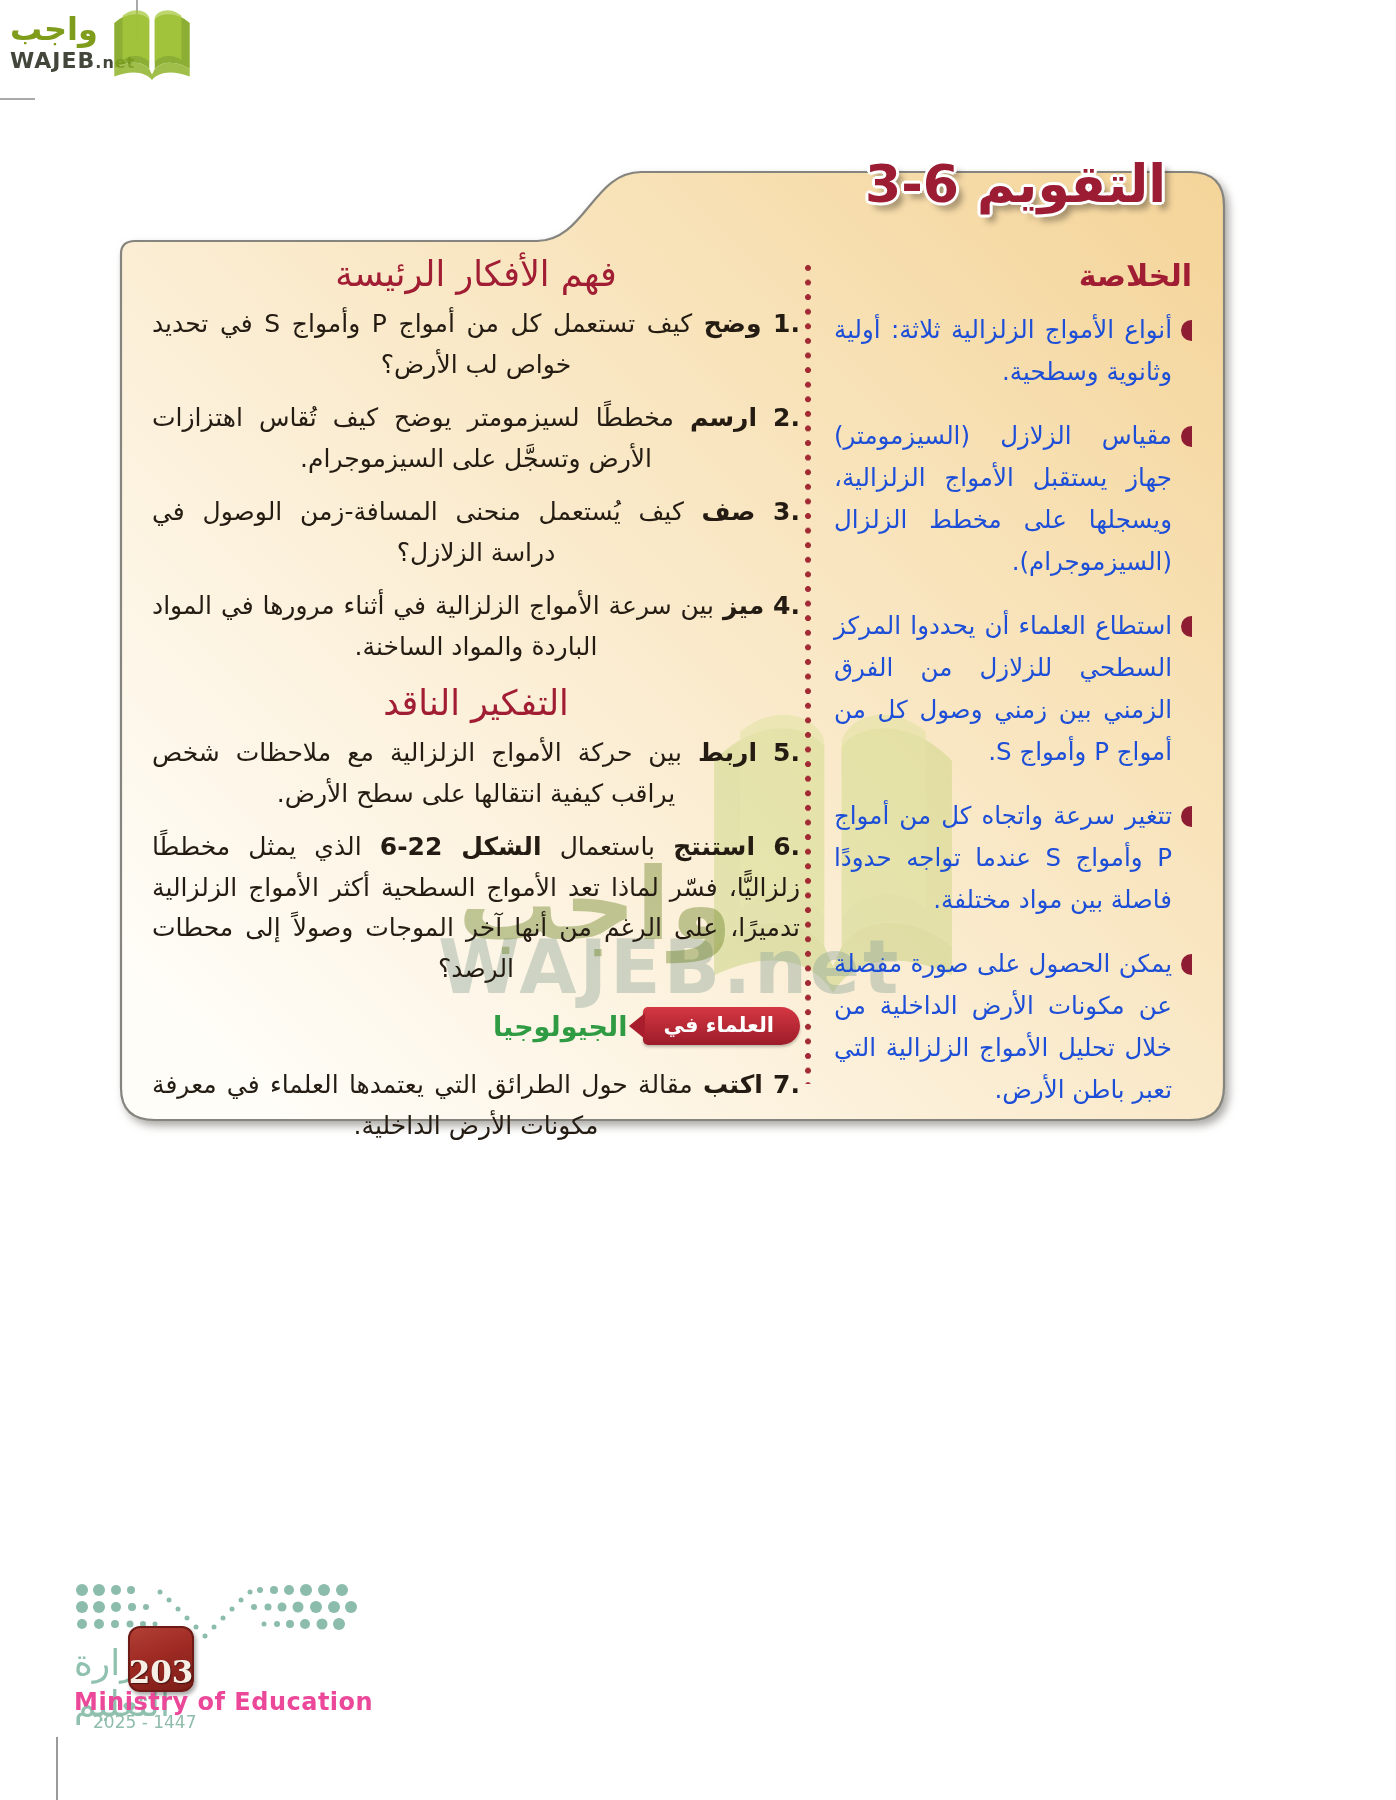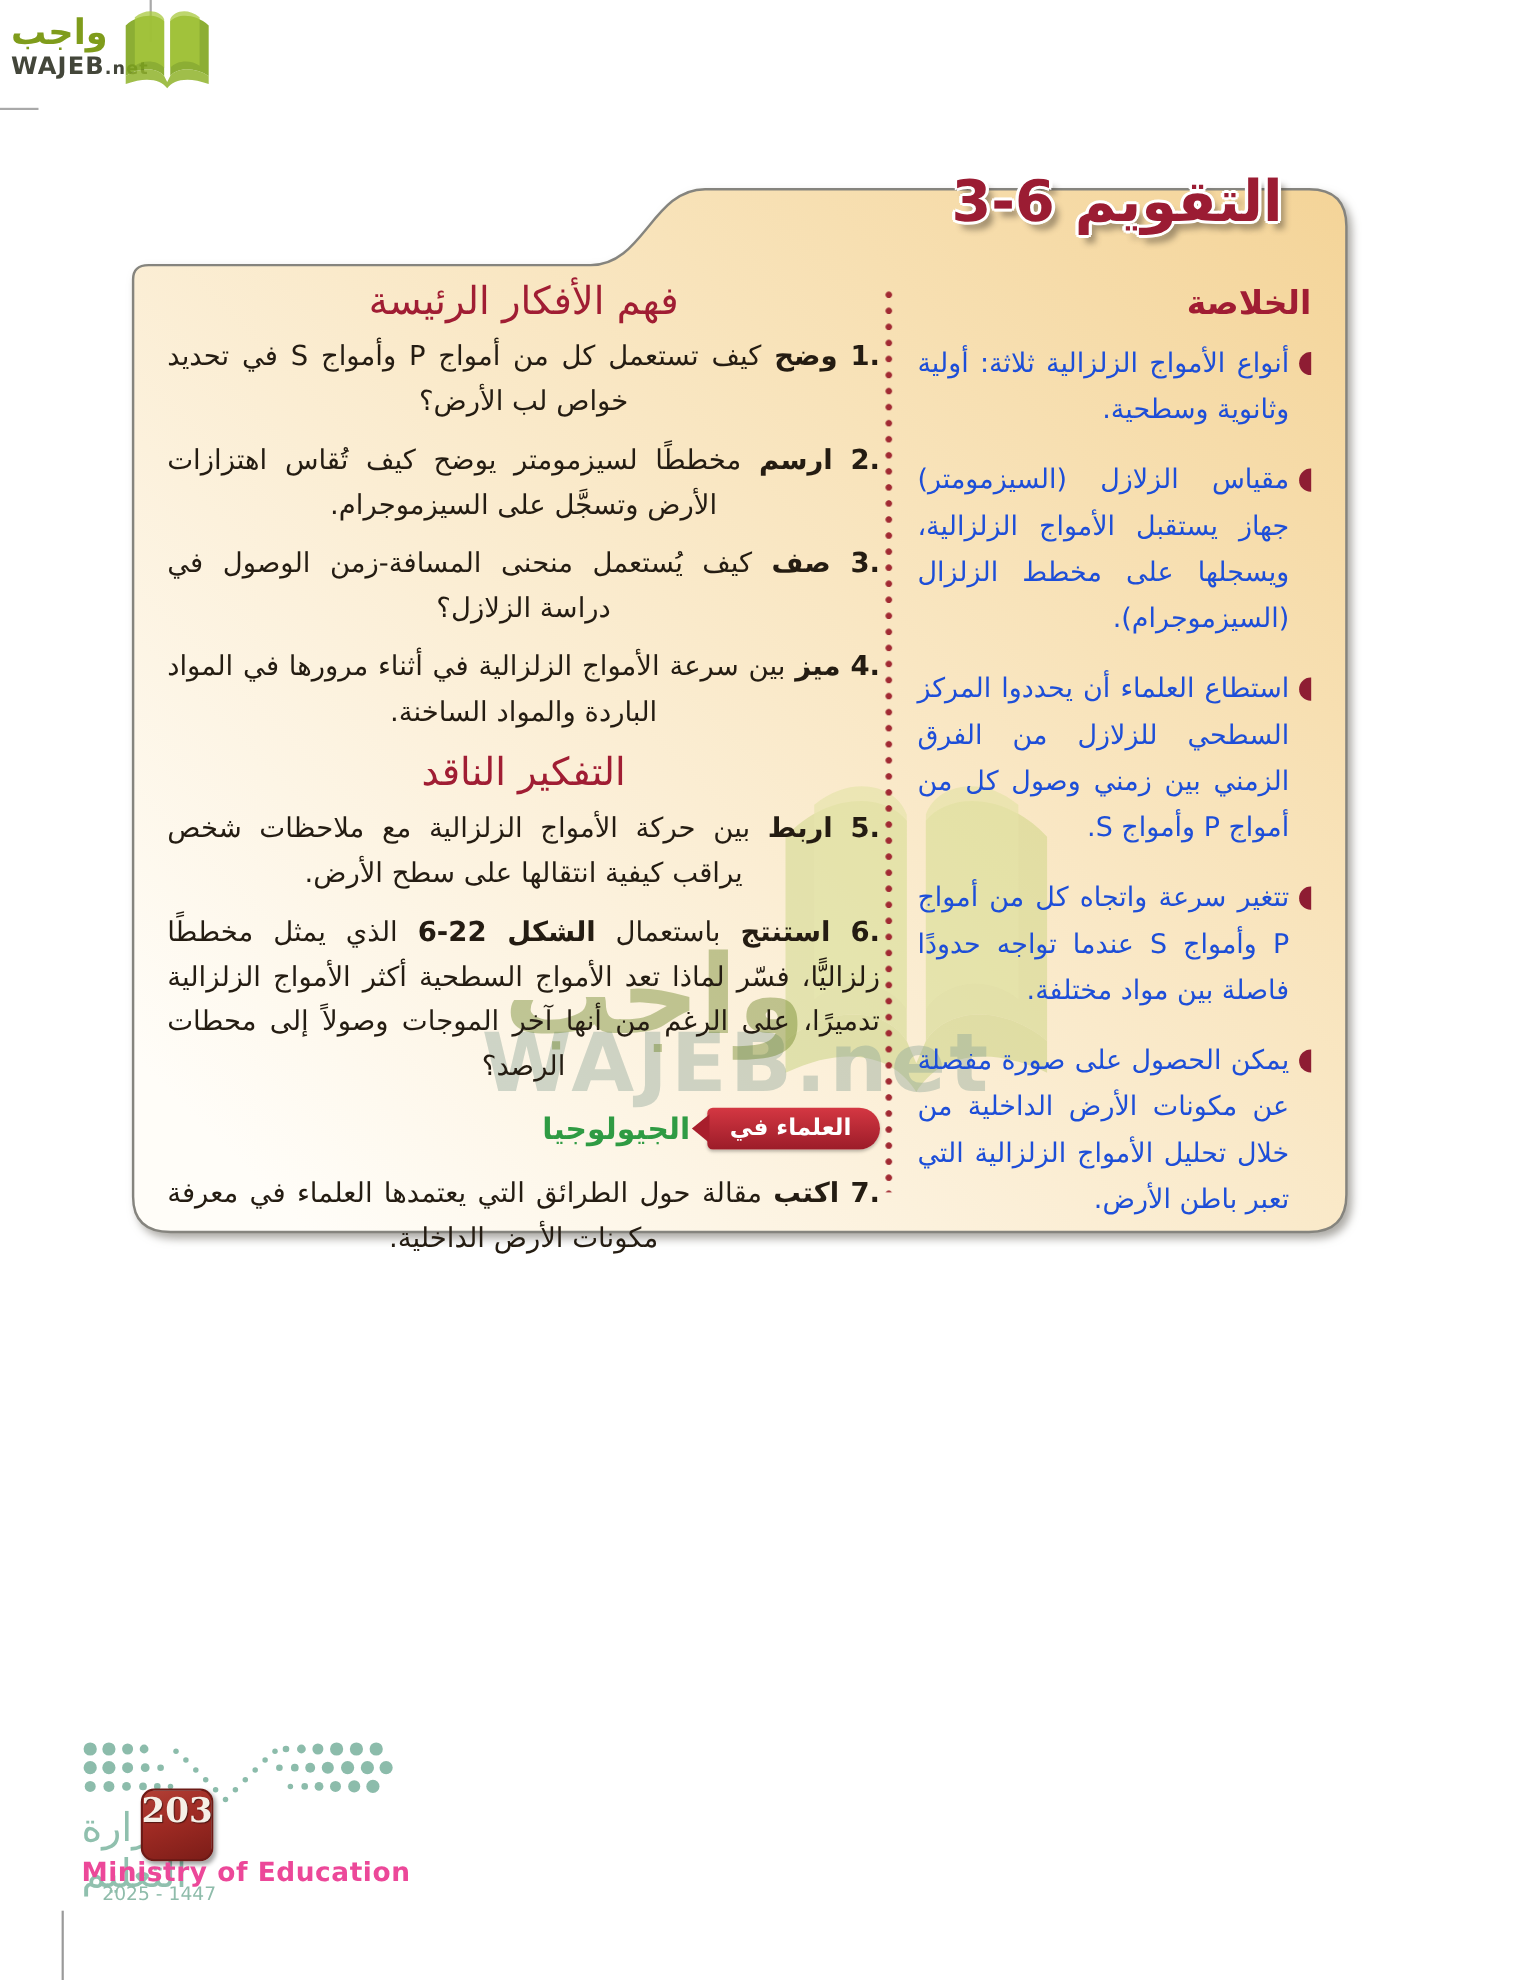--- a/index.html
+++ b/index.html
@@ -72,21 +72,21 @@
 
   
   .ministry{position:absolute;left:70px;top:1580px;width:320px;height:180px;}
   .ministry-dots{position:absolute;left:2px;top:0;}
   .ministry-ar{position:absolute;left:4px;top:62px;width:180px;font-size:36px;color:#90c0ae;direction:rtl;text-align:left;}
   .ministry-en{position:absolute;left:4px;top:108px;font-size:24px;color:#ec4899;letter-spacing:.5px;font-weight:bold;}
   .ministry-years{position:absolute;left:4px;top:132px;font-size:17px;color:#8fbcab;margin-left:19px;}
   .page-badge{position:absolute;left:58px;top:46px;width:62px;height:62px;border-radius:12px;
     background:linear-gradient(160deg,#b24036 0%,#9e2a23 45%,#7c1d18 100%);
     border:2px solid #6d1a16;box-shadow:2px 3px 4px rgba(0,0,0,.35);
-    display:flex;align-items:flex-start;justify-content:center;}
+    display:flex;align-items:flex-end;justify-content:center;}
   .page-badge span{font-family:"DejaVu Serif", serif;font-size:31px;font-weight:bold;color:#f5efe6;
     text-shadow:1px 1px 1px rgba(0,0,0,.5);}
 </style>
 </head>
 <body>
 
 <div class="page">
 
   <div class="crop crop-v-top"></div>
   <div class="crop crop-h-left"></div>

